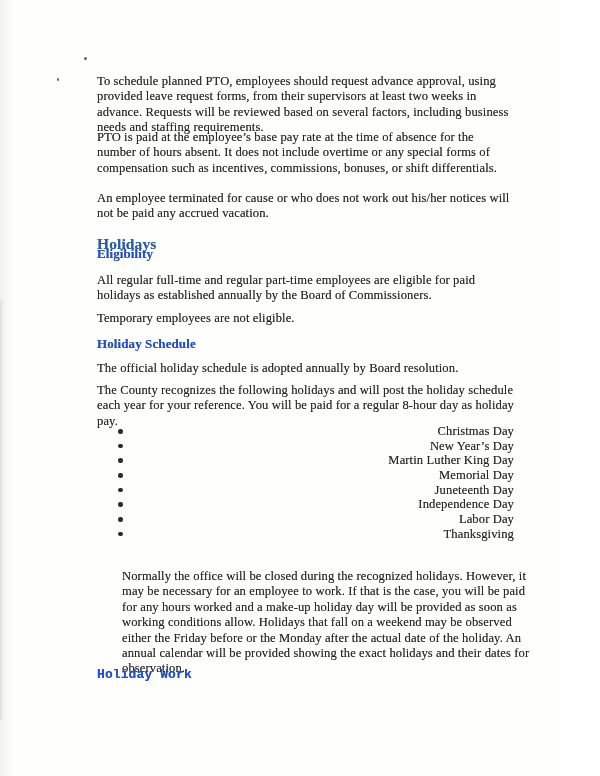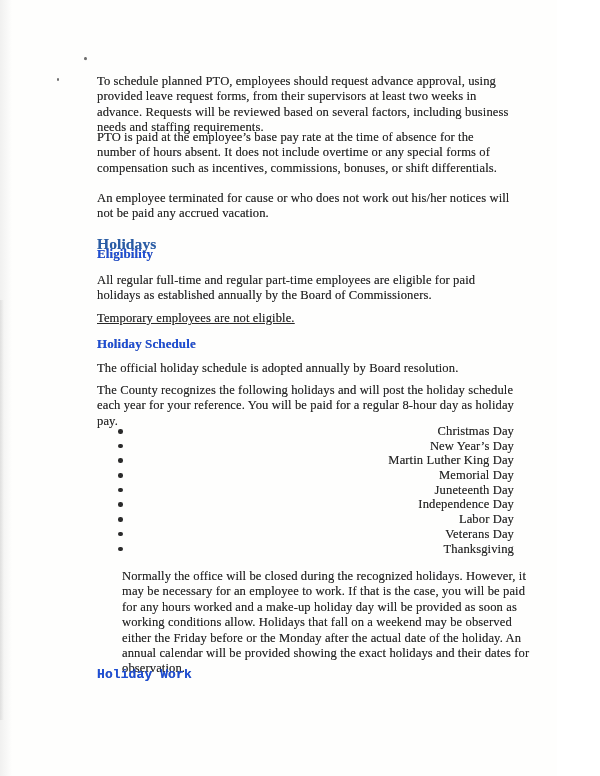--- a/index.html
+++ b/index.html
@@ -50,21 +50,21 @@
     line-height: 16px;
     font-weight: bold;
     color: #1d4ed8;
   }
   .pos-p1        { top: 74px;  }
   .pos-p2        { top: 130px; }
   .pos-p3        { top: 191px; }
   .pos-holidays  { top: 227px; }
   .pos-elig      { top: 246px; }
   .pos-p4        { top: 273px; }
-  .pos-p5        { top: 311px; text-decoration: underline; }
+  .pos-p5        { top: 311px; }
   .pos-hsched    { top: 336px; }
   .pos-p6        { top: 361px; }
   .pos-p7        { top: 383px; }
   .pos-list      { top: 424px; }
   .pos-p8        { top: 569px; margin-left: 25px; }
   .pos-hwork     { top: 667px; font-family: Liberation Mono, monospace; }
 
   ul.holiday-list { list-style: none; }
   ul.holiday-list li {
     position: relative;
@@ -146,24 +146,20 @@
       <li>
         <span class="bullet-dot"></span>
         <span>Independence Day</span>
       </li>
 
       <li>
         <span class="bullet-dot"></span>
         <span>Labor Day</span>
       </li>
 
-      <li>
-        <span class="bullet-dot"></span>
-        <span>Veterans Day</span>
-      </li>
 
       <li>
         <span class="bullet-dot"></span>
         <span>Thanksgiving</span>
       </li>
     </ul>
 
   <p class="block pos-p8">Normally the office will be closed during the recognized holidays. However, it may be necessary for an employee to work. If that is the case, you will be paid for any hours worked and a make-up holiday day will be provided as soon as working conditions allow. Holidays that fall on a weekend may be observed either the Friday before or the Monday after the actual date of the holiday. An annual calendar will be provided showing the exact holidays and their dates for observation.</p>
 
   <h2 class="block h-sub pos-hwork">Holiday Work</h2>

